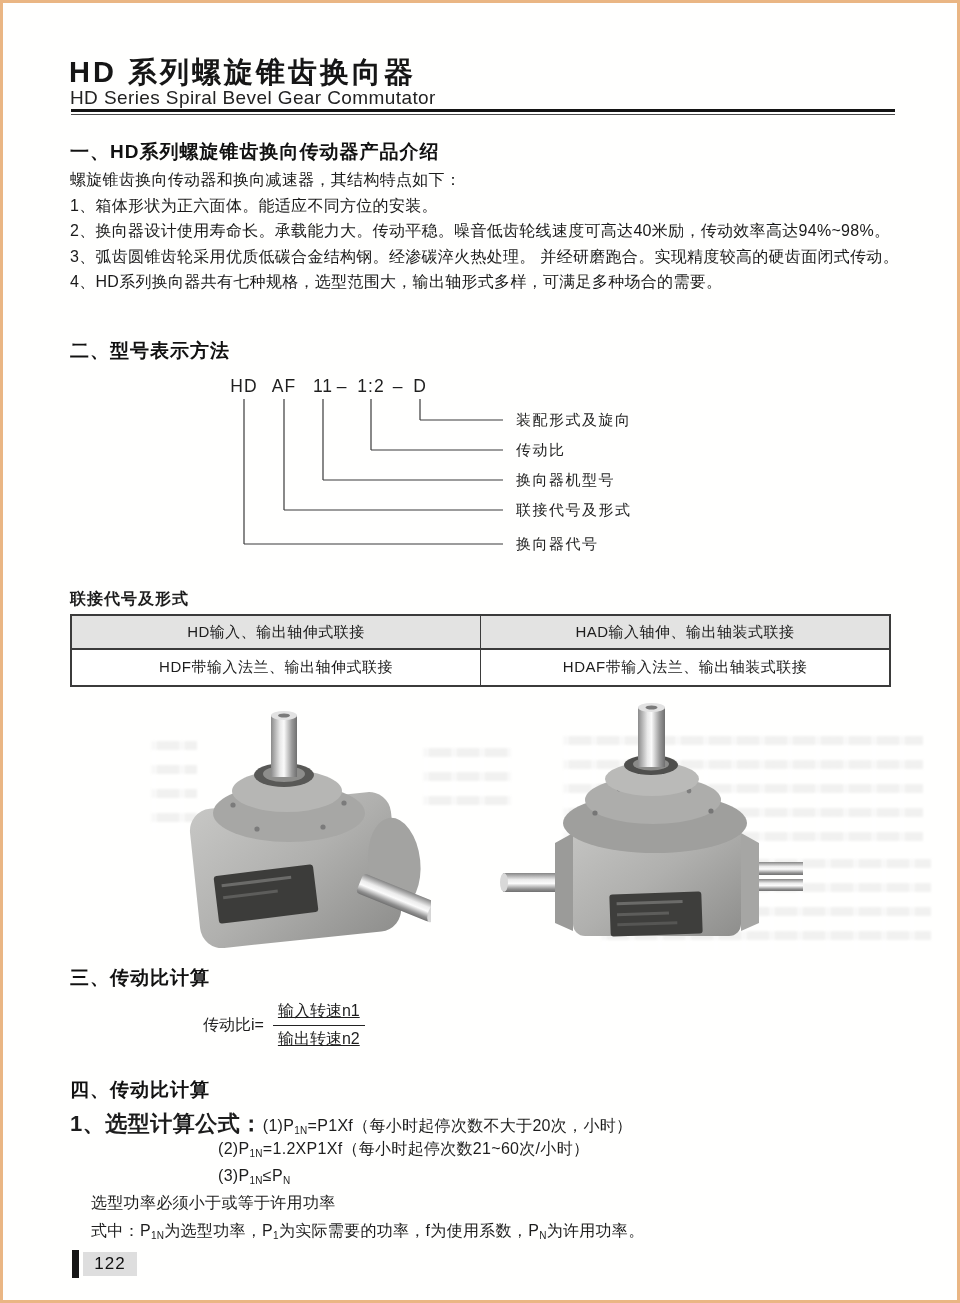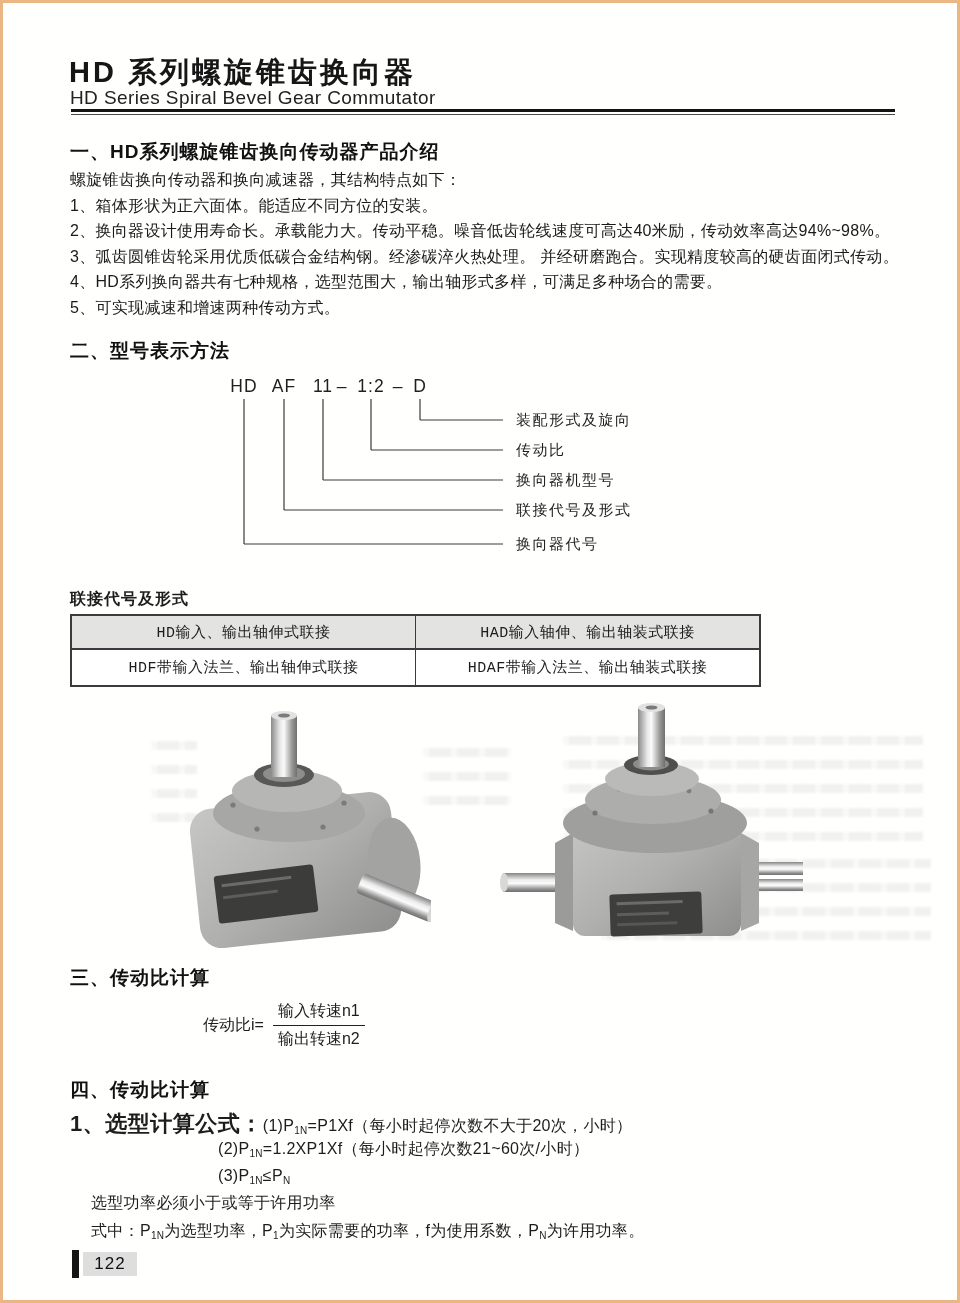--- a/index.html
+++ b/index.html
@@ -8,34 +8,34 @@
     background:#fffffe; border:3px solid #eab684; overflow:hidden;
     font-family:"Liberation Sans", sans-serif; color:#1d1d1d;
   }
   .abs{position:absolute;}
   .title-zh{font-size:29px; font-weight:bold; letter-spacing:3px; color:#161616;}
   .title-en{font-size:19px; letter-spacing:.4px; color:#222;}
   .divider{border-top:3px solid #141414; border-bottom:1px solid #4a4a4a; height:2px;}
   .sec-title{font-size:19px; font-weight:bold; letter-spacing:1px; color:#111;}
   .body-block{font-size:16px; line-height:25.5px; color:#1a1a1a; letter-spacing:.3px;}
   .tbl-heading{font-size:16px; font-weight:bold; letter-spacing:1px;}
-  table.conn{border-collapse:collapse; width:691px; table-layout:fixed;font-family:Liberation Mono, monospace;}
+  table.conn{border-collapse:collapse; width:821px; table-layout:fixed;}
   table.conn td{
     border:1px solid #3b3b3b; text-align:center; font-size:15px; letter-spacing:.5px;
     height:33px; padding:0;
   }
   table.conn{border:2px solid #3b3b3b;}
   table.conn tr.hdr td{background:#e3e3e2; border-bottom:2px solid #3b3b3b; height:32px;}
   table.conn tr.body td{height:35px; background:#ffffff;}
   .diagram text{fill:#1f1f1f;}
   .diagram .model{font-size:17.5px; letter-spacing:1px;}
   .diagram .lbl{font-size:15px; letter-spacing:1.5px;}
   .diagram line{stroke:#3a3a3a; stroke-width:1.2;}
   .formula{display:flex; align-items:center; gap:9px; font-size:16px;}
-  .frac{display:inline-block; text-align:left;}
+  .frac{display:inline-block; text-align:left;text-decoration:underline;}
   .frac .num{display:block; padding:0 5px 3px 5px; border-bottom:1.5px solid #222;}
   .frac .den{display:block; padding:3px 5px 0 5px;}
   .f-line{font-size:16px; letter-spacing:.3px;}
   .f-line sub{font-size:10px; vertical-align:-3px;}
   .bold-label{font-weight:bold; font-size:22px; letter-spacing:.5px;}
   .footer-bar{width:7px; height:28px; background:#161616;}
   .footer-box{
     width:54px; height:24px; background:#dedede; color:#111;
     font-size:17px; text-align:center; line-height:24px; letter-spacing:1px;
   }
@@ -55,21 +55,20 @@
   <div class="abs title-zh" style="left:66px; top:50px;">HD 系列螺旋锥齿换向器</div>
   <div class="abs divider" style="left:68px; top:106px; width:824px;"></div>
 
   <div class="abs sec-title" style="left:67px; top:136px;">一、HD系列螺旋锥齿换向传动器产品介绍</div>
   <div class="abs body-block" style="left:67px; top:164px; width:845px;">
     <div>螺旋锥齿换向传动器和换向减速器，其结构特点如下：</div>
     <div>1、箱体形状为正六面体。能适应不同方位的安装。</div>
     <div>2、换向器设计使用寿命长。承载能力大。传动平稳。噪音低齿轮线速度可高达40米励，传动效率高达94%~98%。</div>
     <div>3、弧齿圆锥齿轮采用优质低碳合金结构钢。经渗碳淬火热处理。 并经研磨跑合。实现精度较高的硬齿面闭式传动。</div>
     <div>4、HD系列换向器共有七种规格，选型范围大，输出轴形式多样，可满足多种场合的需要。</div>
-    <div>5、可实现减速和增速两种传动方式。</div>
   </div>
 
   <div class="abs sec-title" style="left:67px; top:335px;">二、型号表示方法</div>
 
   <svg class="abs diagram" style="left:68px; top:366px;" width="580" height="185" viewBox="0 0 580 185">
     <text class="model" x="173" y="23" text-anchor="middle">HD</text>
     <text class="model" x="213" y="23" text-anchor="middle">AF</text>
     <text class="model" x="252" y="23" text-anchor="middle">11</text>
     <text class="model" x="271" y="23" text-anchor="middle">–</text>
     <text class="model" x="300" y="23" text-anchor="middle">1:2</text>

